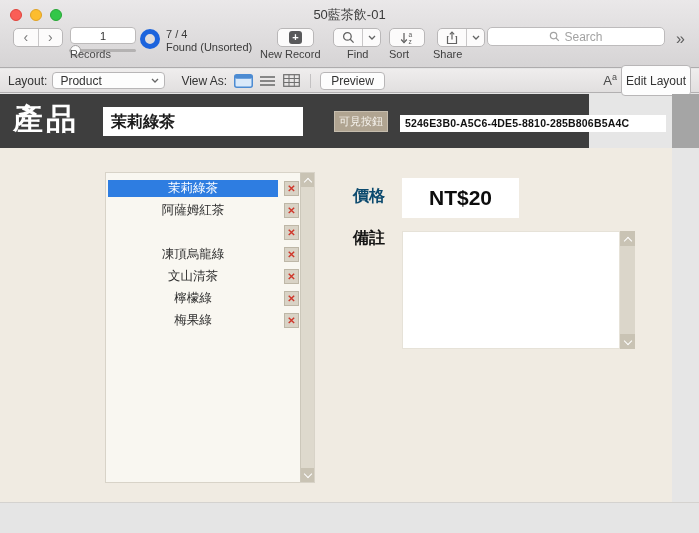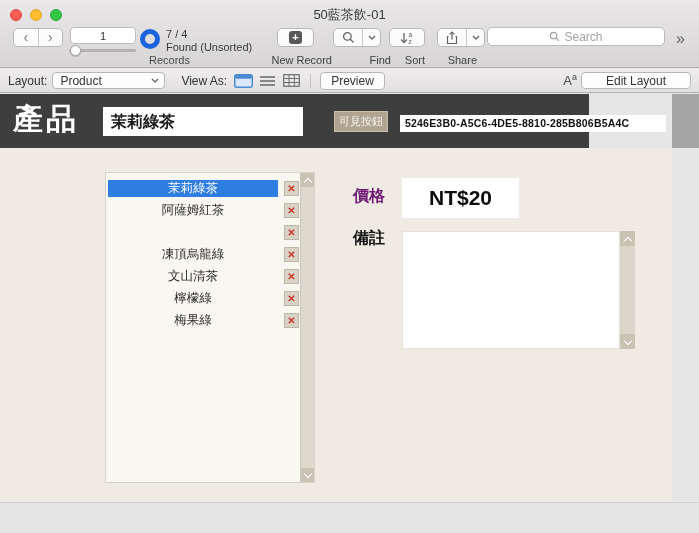--- a/index.html
+++ b/index.html
@@ -27,21 +27,21 @@
                font-size:11px; text-align:center; color:#333; }
   .slider-track { position:absolute; left:69px; top:49px; width:67px; height:3px;
                   background:#b4b2b2; border-radius:2px; }
   .slider-thumb { position:absolute; left:1px; top:-4px; width:11px; height:11px;
                   background:#fdfdfd; border:1px solid #a2a0a0; border-radius:50%;
                   box-shadow:0 1px 1px rgba(0,0,0,.15); }
   .donut { position:absolute; left:140px; top:29px; width:20px; height:20px;
            border:5px solid #1c64dd; border-radius:50%; }
   .found-a { position:absolute; left:166px; top:28px; font-size:11px; color:#3a3a3a; }
   .found-b { position:absolute; left:166px; top:41px; font-size:11px; color:#3a3a3a; }
-  .tb-label { position:absolute; top:54px; font-size:11px; color:#3f3f3f; text-align:right; }
+  .tb-label { position:absolute; top:48px; font-size:11px; color:#3f3f3f; text-align:left; }
   .lbl-records { left:70px; width:120px; color:#4a4a4a; }
   .btn-newrec { left:277px; top:28px; width:37px; justify-content:center; }
   .plus-box { width:13px; height:13px; background:#59595b; border-radius:3px; color:#fff;
               font-size:11px; font-weight:bold; display:flex; align-items:center;
               justify-content:center; line-height:1; padding-bottom:1px; }
   .lbl-newrec { left:260px; width:72px; }
   .find-seg { left:333px; top:28px; width:48px; }
   .find-seg .main { width:29px; } .find-seg .chev { width:17px; }
   .lbl-find { left:327px; width:44px;margin-left:20px; }
   .btn-sort { left:389px; top:28px; width:36px; justify-content:center; }
@@ -65,21 +65,21 @@
   .dropdown svg { margin-right:5px; }
   .viewas { margin-left:16px; }
   .view-icons { display:flex; gap:5px; margin-left:7px; align-items:center; }
   .vicon { width:19px; height:14px; display:flex; align-items:center; justify-content:center; }
   .vbar-div { width:1px; height:14px; background:#c3c1c2; margin:0 9px; }
   .sm-btn { height:18px; background:#fdfdfd; border:1px solid #b8b6b7; border-radius:4px;
             font-size:12px; color:#333; display:flex; align-items:center; padding:0 10px; }
   .lb-spacer { flex:1; }
   .fmt-aa { font-size:13px; color:#4c4c4c; margin-right:4px; }
   .fmt-aa sup { font-size:9px; }
-  .btn-editlayout { margin-right:0; padding:0 24px; height:17px; }
+  .btn-editlayout { margin-right:0; padding:0 4px; height:31px; }
 
   
   .header-band { position:absolute; left:0; top:94px; width:589px; height:54px; background:#3e3e3e; }
   .header-right-strip { position:absolute; left:672px; top:94px; width:27px; height:54px; background:#a5a5a5; }
   .hdr-title { position:absolute; left:13px; top:5px; font-size:30px; font-weight:bold;
                color:#fff; letter-spacing:3px; }
   .name-field { position:absolute; left:103px; top:13px; width:200px; height:29px; background:#fff;
                 font-size:16px; font-weight:bold; color:#191919; line-height:29px; padding-left:8px; }
   .visible-btn { position:absolute; left:334px; top:17px; width:54px; height:21px; background:#b0a491;
                  border:1px solid #c6bdae; color:#f6f3ed; font-size:11px; display:flex;
@@ -105,21 +105,21 @@
   .row-del-glyph { color:#cf372b; font-size:10px; font-weight:bold; line-height:1; }
   .scrollbar { position:absolute; right:0; top:0; bottom:0; width:14px; background:#ded9cd;
                border-left:1px solid #ccc7ba; }
   .sb-box { position:absolute; left:0; width:13px; height:14px; background:#c9c3b4;
             display:flex; align-items:center; justify-content:center; }
   .sb-top { top:0; } .sb-bottom { bottom:0; }
   .chev-glyph { width:6px; height:6px; border-right:1.6px solid #fff; border-bottom:1.6px solid #fff; }
   .chev-glyph.up { transform:rotate(-135deg); margin-top:4px; }
   .chev-glyph.down { transform:rotate(45deg); margin-top:-2px; }
 
-  .price-label { position:absolute; left:353px; top:38px; font-size:16px; font-weight:bold; color:#701a75; }
+  .price-label { position:absolute; left:353px; top:38px; font-size:16px; font-weight:bold; color:#0c4a6e; }
   .price-field { position:absolute; left:402px; top:30px; width:117px; height:40px; background:#fff;
                  display:flex; align-items:center; justify-content:center;
                  font-size:21px; font-weight:bold; color:#0d0d0d; }
   .notes-label { position:absolute; left:353px; top:80px; font-size:16px; font-weight:bold; color:#141414; }
   .notes-field { position:absolute; left:402px; top:83px; width:218px; height:118px; background:#fff;
                  border:1px solid #e6e2d8; font-size:12px; color:#222; padding:3px; }
   .notes-scrollbar { position:absolute; left:620px; top:83px; width:15px; height:118px; background:#dbd6ca; }
   .notes-scrollbar .sb-box { width:15px; height:15px; }
 </style>
 </head>

